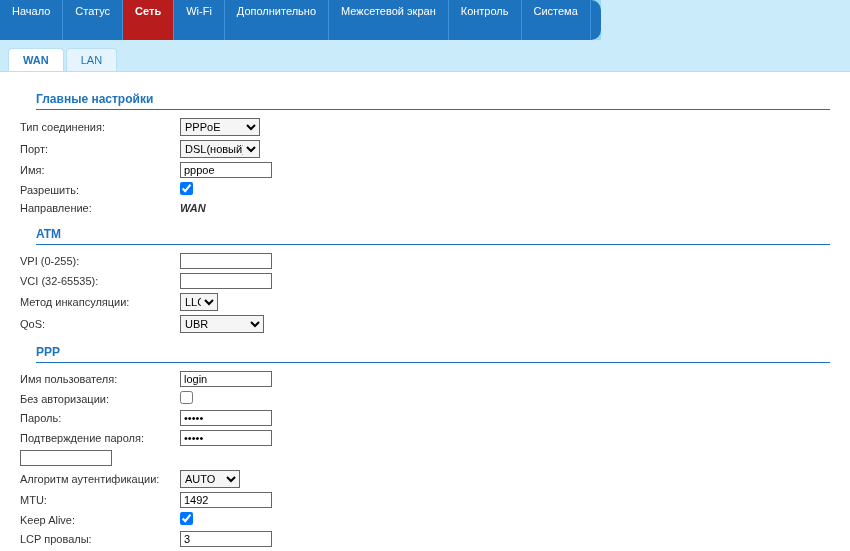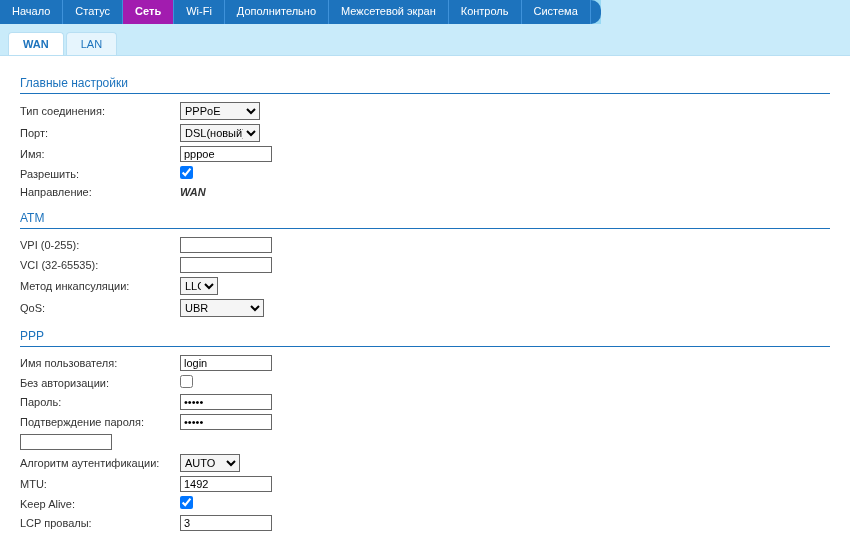--- a/index.html
+++ b/index.html
@@ -8,33 +8,33 @@
     font-family: Arial, Helvetica, sans-serif;
     font-size: 11px;
     background: #fff;
     color: #333;
   }
   .page { width: 850px; }
 
   
   .topnav {
     display: flex;
-    height: 24px;
+    height: 40px;
     background: #99d9f4;
   }
   .topnav-item {
     padding: 5px 12px;
     color: #fff;
     font-size: 11px;
     cursor: pointer;
     background: #1d73bd;
     border-right: 1px solid #3f92da;
   }
   .topnav-item.active {
-    background: #a21caf;
+    background: #b91c1c;
     font-weight: bold;
     text-align: center;
   }
   .topnav-cap {
     width: 10px;
     background: #1d73bd;
     border-radius: 0 12px 12px 0;
   }
   .topnav-rest { flex: 1; background: #c9ebfa; }
 
@@ -62,24 +62,24 @@
   }
 
   .content {
     background: #fff;
     padding: 10px 20px 4px 20px;
   }
 
   .section-title {
     color: #1d73bd;
     font-size: 12px;
-    font-weight: normal;
+    font-weight: bold;
     border-bottom: 1px solid #1d73bd;
     padding: 4px 0 3px 0;
-    margin: 6px 0 6px 0;
+    margin: 6px 0 6px 16px;
   }
 
   .row {
     display: flex;
     align-items: center;
     padding: 2px 0;
     min-height: 18px;
   }
   .row-label {
     width: 160px;

